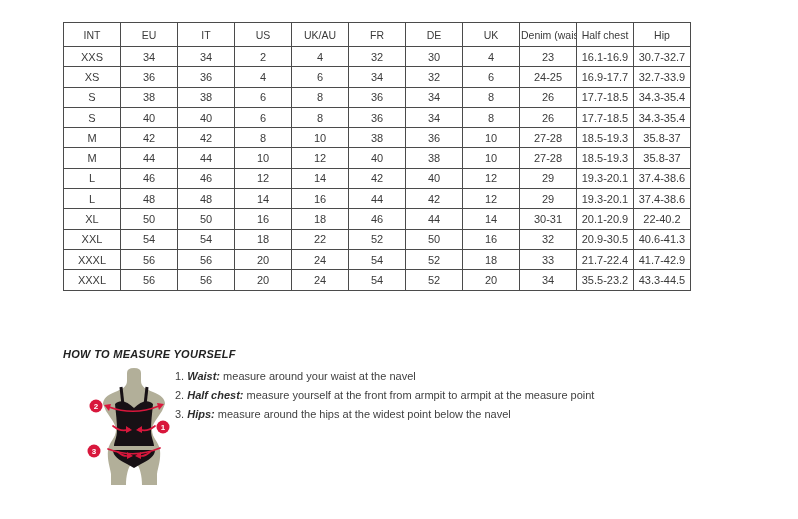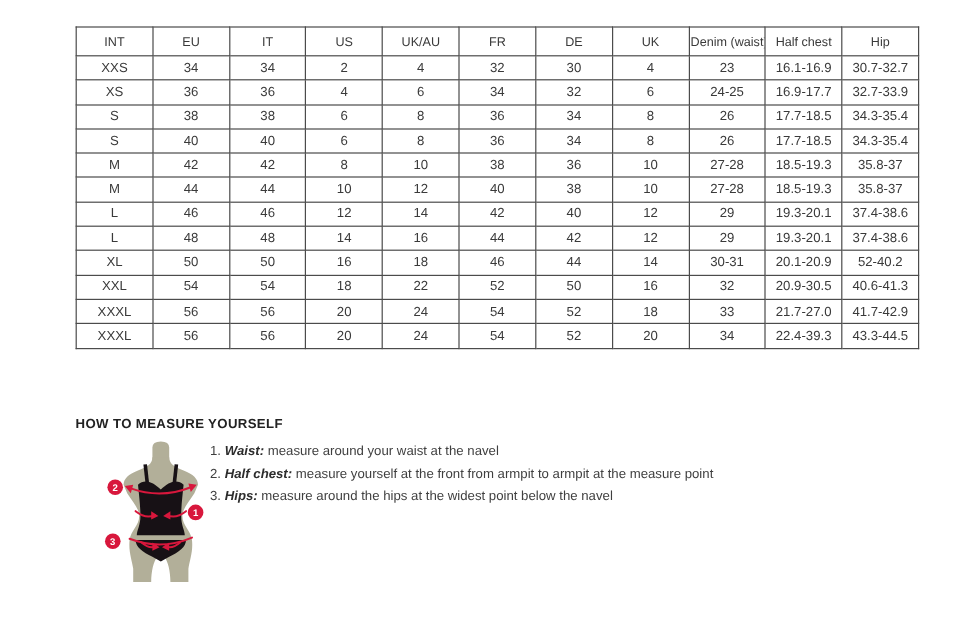--- a/index.html
+++ b/index.html
@@ -8,21 +8,21 @@
     width: 798px; height: 519px;
     position: relative;
     font-family: "Liberation Sans", sans-serif;
     overflow: hidden;
   }
 
   
   .size-table {
     position: absolute;
     left: 63px; top: 22px;
-    width: 703px;
+    width: 628px;
     border-collapse: collapse;
     table-layout: fixed;
     font-size: 11px;
     color: #3a3a3a;
     border-radius: 11px;
   }
   .size-table th, .size-table td {
     border: 1px solid #4b4b4b;
     text-align: center;
     vertical-align: middle;
@@ -35,20 +35,21 @@
   .size-table td { height: 20.3px; }
 
   
   .howto-title {
     position: absolute;
     left: 63px; top: 348px;
     font-size: 11px;
     font-weight: 700;
     color: #222222;
     letter-spacing: 0.3px;
+    font-style: italic;
   }
   .figure-wrap {
     position: absolute;
     left: 84px; top: 366px;
     width: 100px; height: 124px;
   }
   .instructions {
     position: absolute;
     left: 175px; top: 370px;
     width: 440px;
@@ -186,21 +187,21 @@
         <td>XL</td>
         <td>50</td>
         <td>50</td>
         <td>16</td>
         <td>18</td>
         <td>46</td>
         <td>44</td>
         <td>14</td>
         <td>30-31</td>
         <td>20.1-20.9</td>
-        <td>52-40.2</td>
+        <td>22-40.2</td>
       </tr>
       <tr>
         <td>XXL</td>
         <td>54</td>
         <td>54</td>
         <td>18</td>
         <td>22</td>
         <td>52</td>
         <td>50</td>
         <td>16</td>
@@ -211,34 +212,34 @@
       <tr>
         <td>XXXL</td>
         <td>56</td>
         <td>56</td>
         <td>20</td>
         <td>24</td>
         <td>54</td>
         <td>52</td>
         <td>18</td>
         <td>33</td>
-        <td>21.7-27.0</td>
+        <td>21.7-22.4</td>
         <td>41.7-42.9</td>
       </tr>
       <tr>
         <td>XXXL</td>
         <td>56</td>
         <td>56</td>
         <td>20</td>
         <td>24</td>
         <td>54</td>
         <td>52</td>
         <td>20</td>
         <td>34</td>
-        <td>22.4-39.3</td>
+        <td>35.5-23.2</td>
         <td>43.3-44.5</td>
       </tr>
     </tbody>
 </table>
 
 <div class="howto-title">HOW TO MEASURE YOURSELF</div>
 
 <div class="figure-wrap">
   <svg viewBox="0 0 100 122" width="100" height="124">
 

